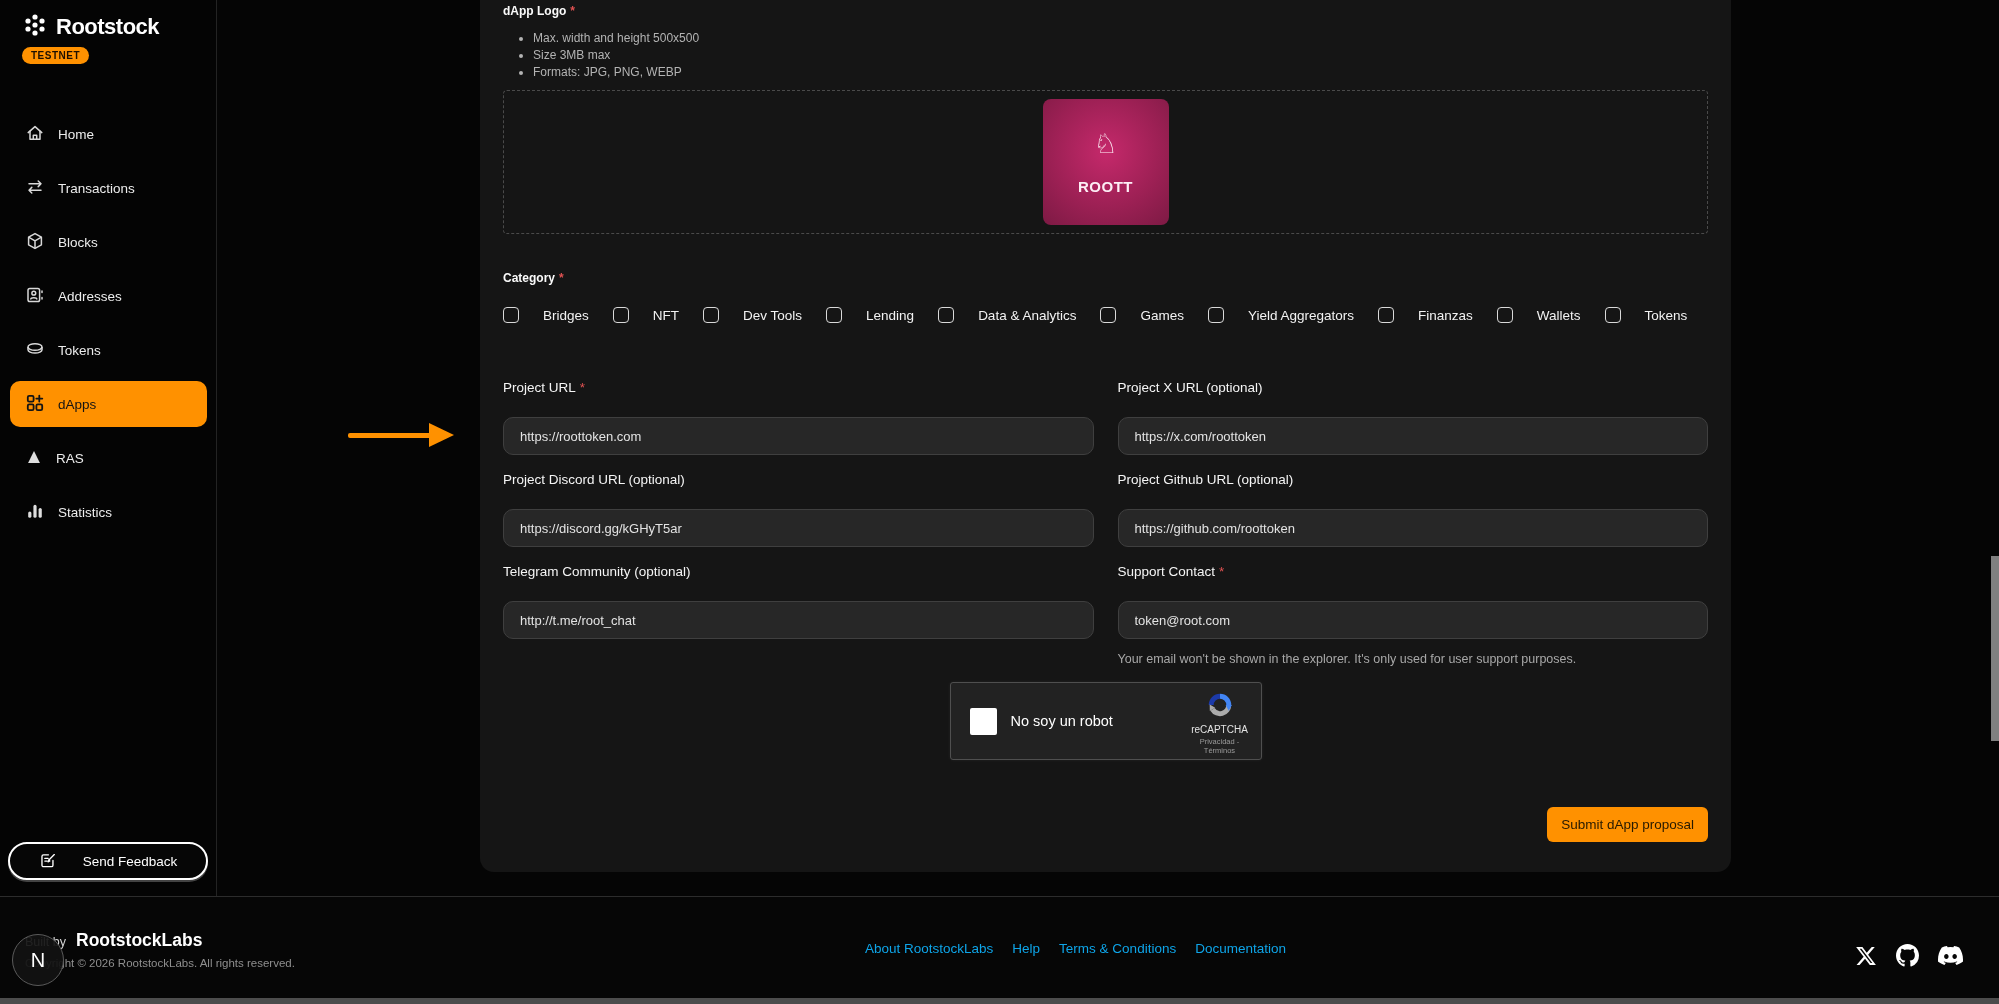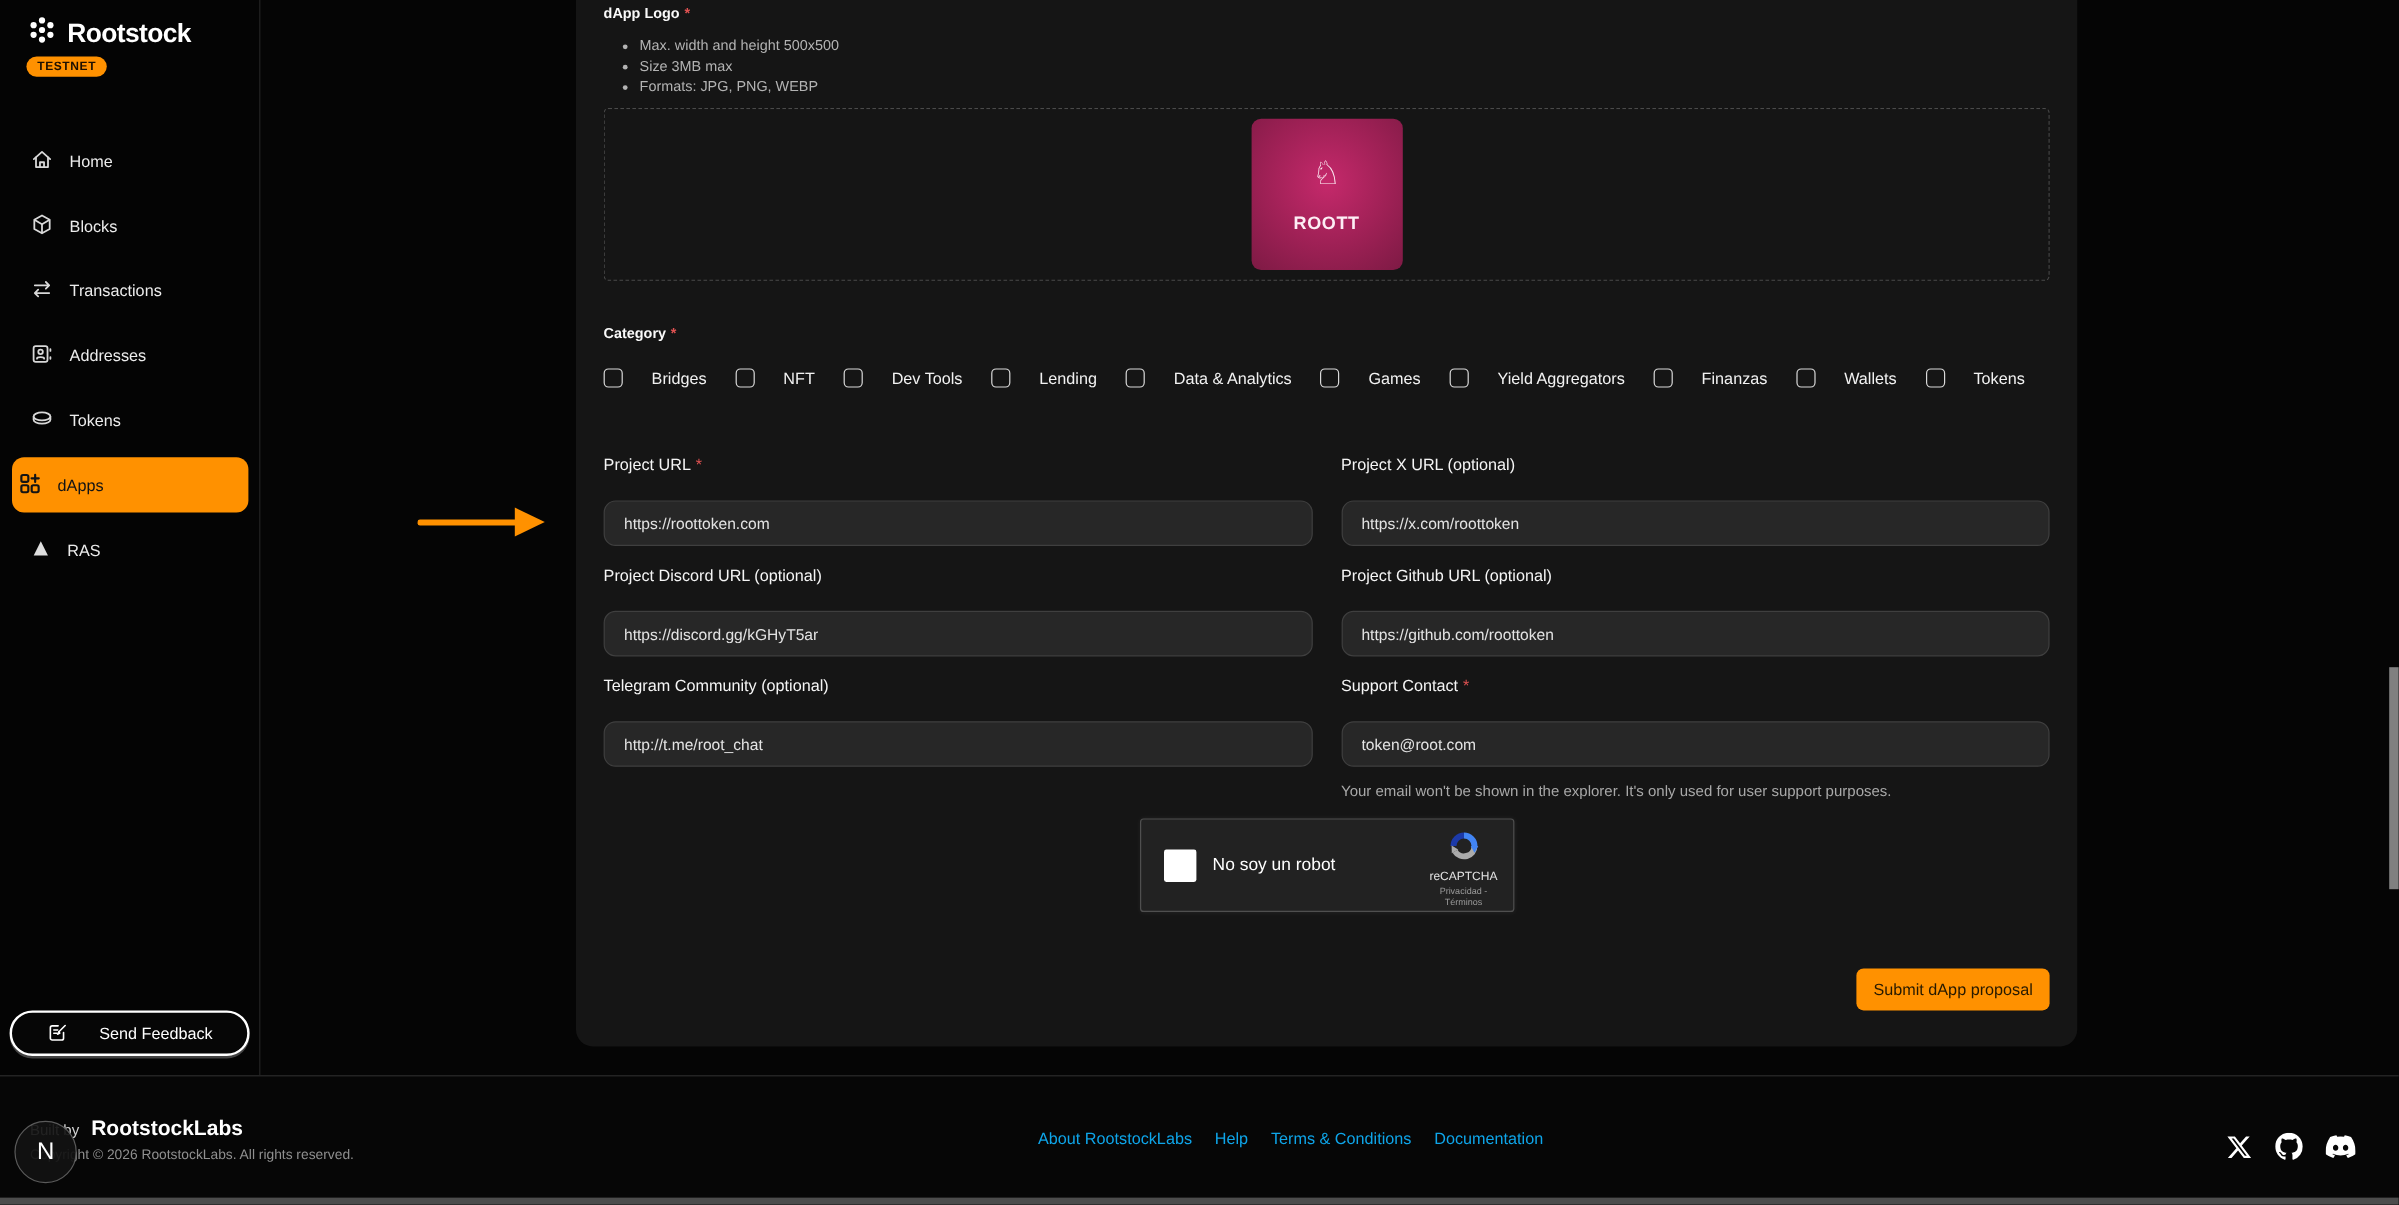--- a/index.html
+++ b/index.html
@@ -7,21 +7,21 @@
   .stage { position:relative; width:1999px; height:1004px; }
 
   
   .sidebar { position:absolute; left:0; top:0; width:217px; height:896px; background:#040404; border-right:1px solid #232323; }
   .brand { position:absolute; left:22px; top:12px; display:flex; align-items:center; gap:8px; }
   .brand-name { color:#fff; font-size:22px; font-weight:700; letter-spacing:-0.5px; }
   .testnet { position:absolute; left:22px; top:47px; background:#ff9100; color:#1d1000; font-size:10px; font-weight:700; letter-spacing:0.5px; padding:3px 9px; border-radius:9px; }
   .nav { position:absolute; left:0; top:107px; width:217px; list-style:none; }
   .nav-item { height:54px; display:flex; align-items:center; gap:13px; padding-left:25px; color:#ececec; font-size:13.5px; cursor:pointer; }
   .nav-item svg { flex:0 0 auto; }
-  .nav-item.active { background:#ff9100; color:#141414; border-radius:10px; margin:4px 10px; height:46px; padding-left:5px; }
+  .nav-item.active { background:#ff9100; color:#141414; border-radius:10px; margin:4px 10px; height:46px; padding-left:15px; }
   .feedback { position:absolute; left:8px; top:842px; width:200px; height:38px; border:2px solid #fff; border-radius:20px; background:#060606; color:#fff; font-size:13.5px; display:flex; align-items:center; justify-content:center; gap:26px; box-shadow:0 2px 0 rgba(255,255,255,0.25); cursor:pointer; }
 
   
   .card { position:absolute; left:480px; top:0; width:1251px; height:872px; background:#151515; border-radius:0 0 14px 14px; padding:4px 23px 0; }
   .sec-label { font-size:12px; font-weight:600; color:#fafafa; height:17px; }
   .req { color:#e05252; margin-left:4px; }
   .rules { margin:9px 0 0 0; padding-left:30px; color:#b3b3b3; font-size:12px; line-height:17px; }
   .dropzone { margin-top:9px; height:144px; border:1.5px dashed #4a4a4a; border-radius:4px; display:flex; align-items:center; justify-content:center; }
   .tile { width:126px; height:126px; border-radius:8px; background:radial-gradient(circle at 50% 42%, #c5296b 0%, #9c2054 58%, #7d1a44 100%); display:flex; flex-direction:column; align-items:center; justify-content:center; color:#fdeef5; }
   .tile-glyph { font-size:27px; line-height:30px; }
@@ -95,32 +95,32 @@
     <ul class="nav">
       <li class="nav-item">
         <span><svg viewBox="0 0 20 20" width="20" height="20" fill="none" stroke="#d8d8d8" stroke-width="1.5" stroke-linecap="round" stroke-linejoin="round">
               <path d="M3.2 9.6 10 3.6 16.8 9.6"></path>
               <path d="M5 8.2 V16.2 H15 V8.2"></path>
               <path d="M8.3 16.2 V12.2 h3.4 v4"></path>
             </svg></span>
         <span>Home</span>
       </li>
       <li class="nav-item">
+        <span><svg viewBox="0 0 20 20" width="20" height="20" fill="none" stroke="#d8d8d8" stroke-width="1.5" stroke-linecap="round" stroke-linejoin="round">
+              <path d="M4 6.8 H16 M13.2 4 16 6.8 13.2 9.6"></path>
+              <path d="M16 13.2 H4 M6.8 10.4 4 13.2 6.8 16"></path>
+            </svg></span>
+        <span>Transactions</span>
+      </li>
+      <li class="nav-item">
         <span><svg viewBox="0 0 20 20" width="20" height="20" fill="none" stroke="#d8d8d8" stroke-width="1.5" stroke-linejoin="round">
               <path d="M10 2.6 16.4 6.2 V13.8 L10 17.4 3.6 13.8 V6.2 Z"></path>
               <path d="M3.6 6.2 10 9.8 16.4 6.2 M10 9.8 V17.4"></path>
             </svg></span>
         <span>Blocks</span>
-      </li>
-      <li class="nav-item">
-        <span><svg viewBox="0 0 20 20" width="20" height="20" fill="none" stroke="#d8d8d8" stroke-width="1.5" stroke-linecap="round" stroke-linejoin="round">
-              <path d="M4 6.8 H16 M13.2 4 16 6.8 13.2 9.6"></path>
-              <path d="M16 13.2 H4 M6.8 10.4 4 13.2 6.8 16"></path>
-            </svg></span>
-        <span>Transactions</span>
       </li>
       <li class="nav-item">
         <span><svg viewBox="0 0 20 20" width="20" height="20" fill="none" stroke="#d8d8d8" stroke-width="1.5" stroke-linecap="round" stroke-linejoin="round">
               <rect x="3" y="3.4" width="11.6" height="13.2" rx="1.8"></rect>
               <circle cx="8.8" cy="8.2" r="1.9"></circle>
               <path d="M5.8 13.9 c0-1.7 6-1.7 6 0"></path>
               <path d="M17 6 v1.4 M17 12.6 v1.4"></path>
             </svg></span>
         <span>Addresses</span>
       </li>
@@ -138,20 +138,30 @@
               <rect x="11.4" y="11.4" width="5.8" height="5.8" rx="1.4"></rect>
               <path d="M14.3 2.6 v6 M11.3 5.6 h6"></path>
             </svg></span>
         <span>dApps</span>
       </li>
       <li class="nav-item">
         <span><svg viewBox="0 0 20 20" width="18" height="18">
               <polygon points="10,3.4 16.6,16.6 3.4,16.6" fill="#dedede"></polygon>
             </svg></span>
         <span>RAS</span>
+      </li>
+      <li class="nav-item">
+        <span><svg viewBox="0 0 20 20" width="20" height="20">
+              <g fill="#dedede">
+                <rect x="3.2" y="10.4" width="3.2" height="6.4" rx="1.6"></rect>
+                <rect x="8.4" y="3.8" width="3.2" height="13" rx="1.6"></rect>
+                <rect x="13.6" y="7" width="3.2" height="9.8" rx="1.6"></rect>
+              </g>
+            </svg></span>
+        <span>Statistics</span>
       </li>
     </ul>
 
     <div class="feedback">
       <span><svg viewBox="0 0 20 20" width="18" height="18" fill="none" stroke="#fff" stroke-width="1.5" stroke-linecap="round" stroke-linejoin="round">
             <path d="M15.5 10.5 v5.2 a1.7 1.7 0 0 1 -1.7 1.7 H5 a1.7 1.7 0 0 1 -1.7 -1.7 V6 A1.7 1.7 0 0 1 5 4.3 h5.5"></path>
             <path d="M6.5 8.2 h3.6 M6.5 11.2 h2.6"></path>
             <path d="M11 10 17 4"></path>
             <path d="M10 12 l1-2 1 1 z" fill="#fff"></path>
           </svg></span>

